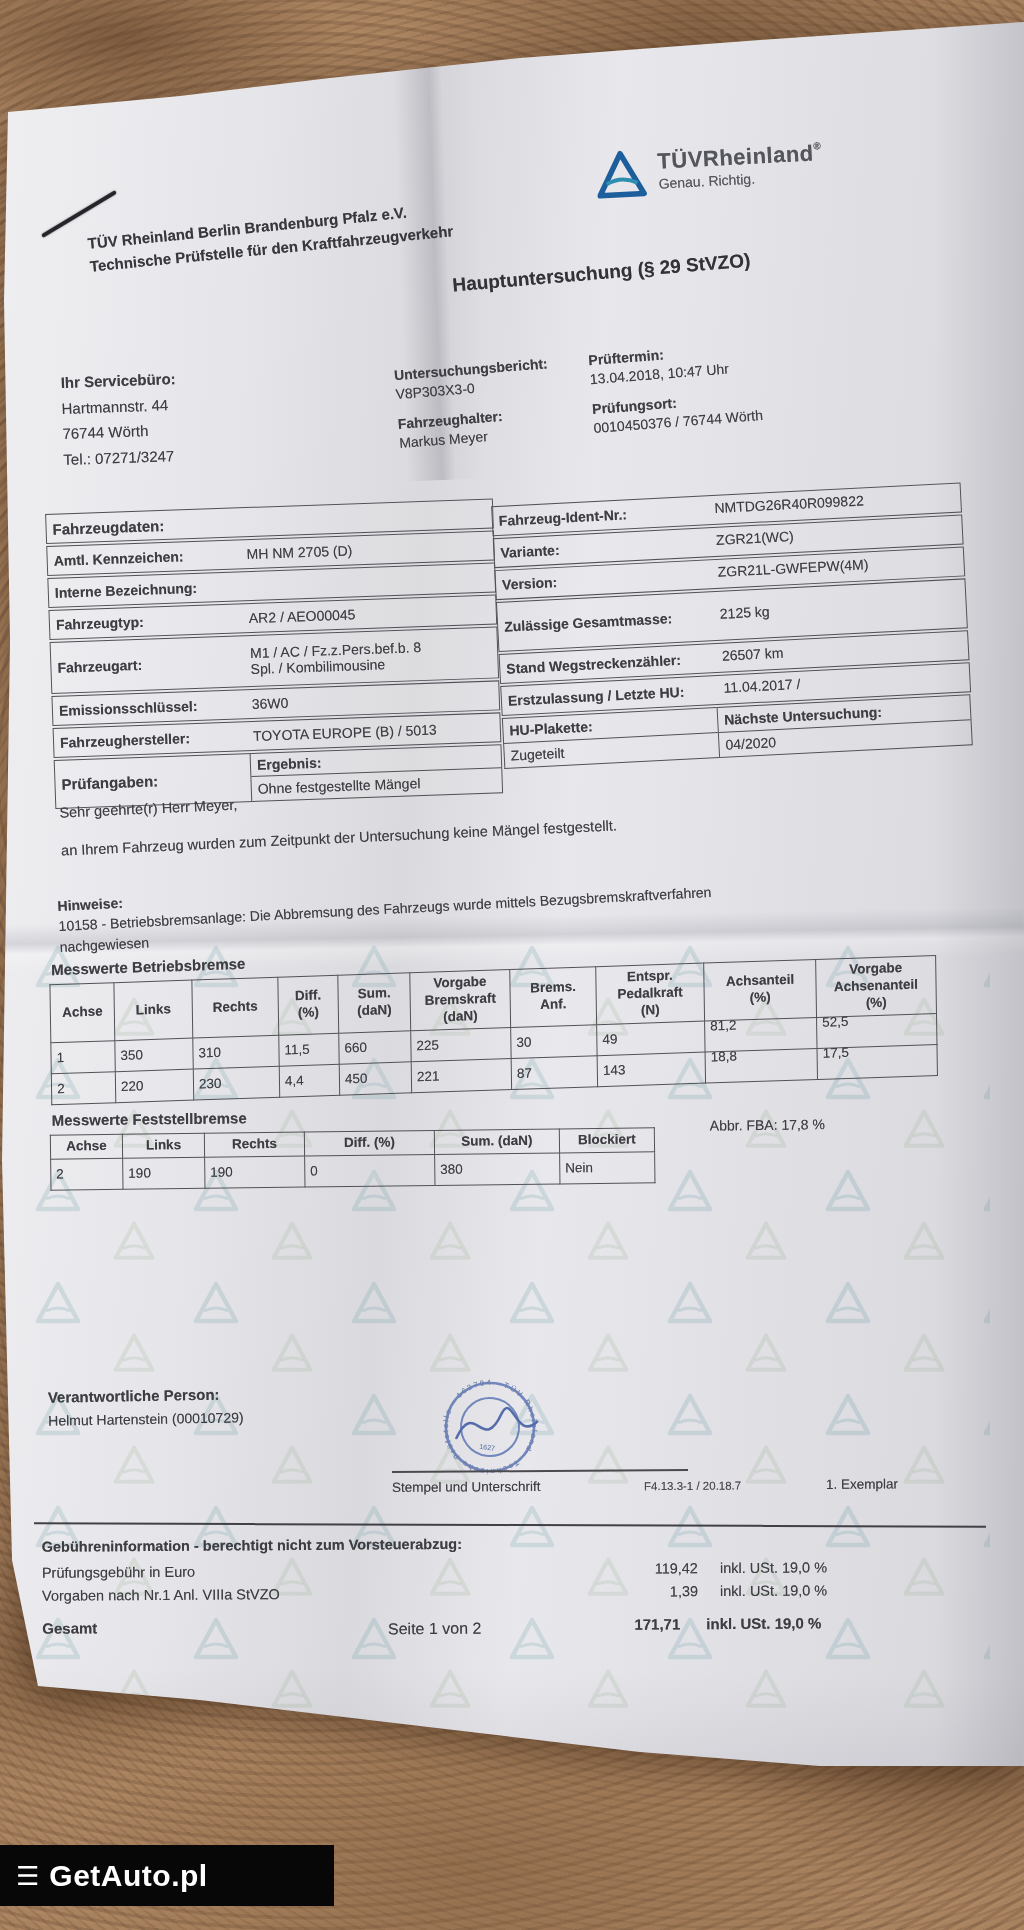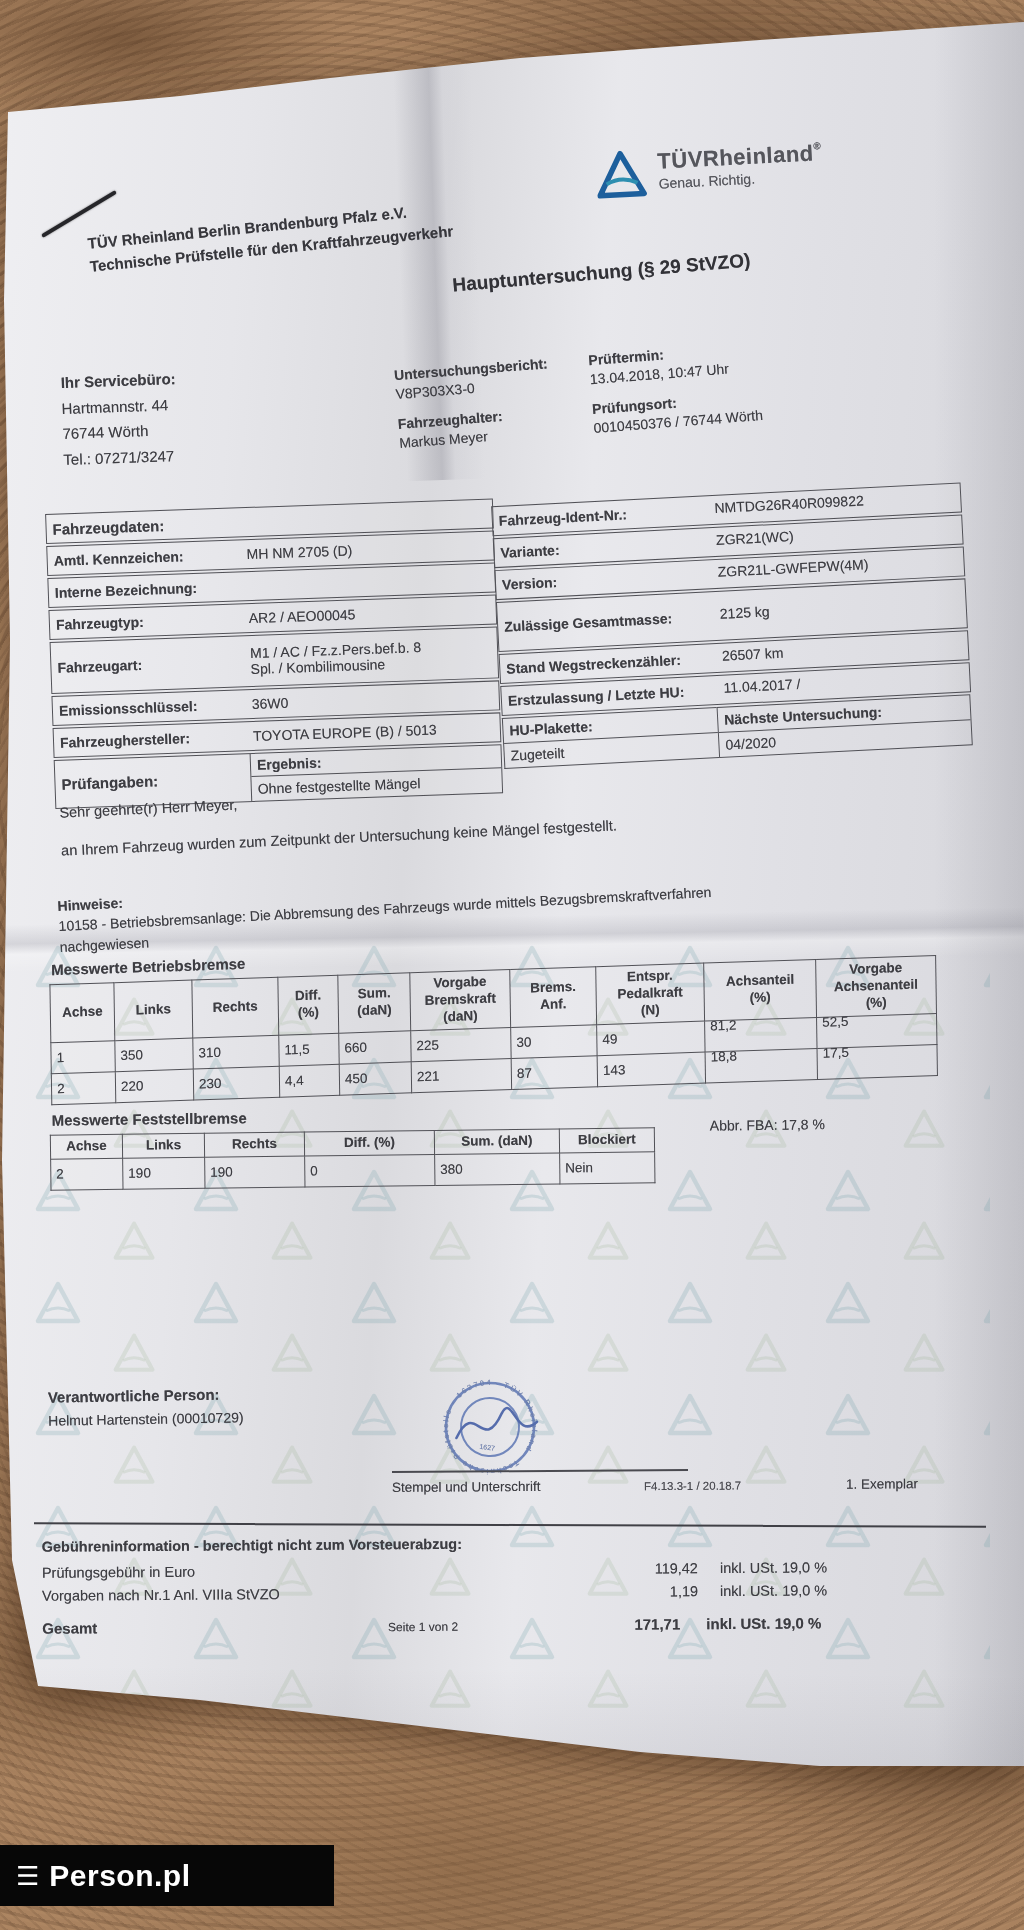--- a/index.html
+++ b/index.html
@@ -99,31 +99,31 @@
   .wm{position:absolute;left:28px;top:938px;color:#6aa0a8;pointer-events:none;opacity:.55;}
 
   .person{position:absolute;left:48px;top:1384px;transform:rotate(-1deg);font-size:14px;line-height:1.6;}
   .person .b{font-weight:bold;font-size:15px;}
 
   .stamp{position:absolute;left:420px;top:1372px;transform:rotate(7deg);opacity:.85;}
   .sig-line{position:absolute;left:392px;top:1470px;width:296px;height:2px;background:#4a4a50;transform:rotate(-.4deg);}
   .sig-row{position:absolute;left:392px;top:1478px;width:560px;display:flex;align-items:baseline;transform:rotate(-.4deg);}
   .sig-cap{font-size:13.5px;width:252px;}
   .sig-ref{font-size:11.5px;width:150px;color:#4a4a50;}
-  .sig-copy{font-size:13.5px;margin-left:52px;}
+  .sig-copy{font-size:13.5px;margin-left:32px;}
 
   .fee-divider{position:absolute;left:34px;top:1524px;width:952px;height:2.4px;background:#404046;transform:rotate(.2deg);}
   .fees{position:absolute;left:42px;top:1536px;width:808px;transform:rotate(-.4deg);font-size:14.5px;}
   .fees .title{font-weight:bold;margin-bottom:10px;}
   .fee-grid{display:grid;grid-template-columns:1fr 96px 152px;row-gap:7px;align-items:baseline;}
   .fee-amt{text-align:right;}
   .fee-tax{padding-left:22px;}
   .fee-total{font-weight:bold;font-size:15px;margin-top:16px;display:grid;grid-template-columns:1fr 96px 170px;align-items:baseline;}
   .fee-total .fee-tax{padding-left:26px;}
-  .page-no{position:absolute;left:388px;top:1620px;font-size:12px;transform:rotate(-.5deg);}
+  .page-no{position:absolute;left:388px;top:1620px;font-size:16px;transform:rotate(-.5deg);}
 
   .margin-note{position:absolute;left:-3px;top:575px;font-size:11px;color:#63636b;
     writing-mode:vertical-rl;transform:rotate(180deg);letter-spacing:2px;opacity:.75;}
 
   .brandbar{position:absolute;left:0;top:1845px;width:334px;height:61px;background:#070707;
     display:flex;align-items:center;gap:10px;padding-left:16px;box-sizing:border-box;z-index:40;}
   .brandbar .menu{color:#fff;font-size:26px;line-height:1;}
   .brandbar .name{color:#fff;font-size:30px;font-weight:bold;letter-spacing:.5px;}
 </style>
 </head>
@@ -405,32 +405,32 @@
   </div>
 
   <div class="fee-divider"></div>
   <div class="fees">
     <div class="title">Gebühreninformation - berechtigt nicht zum Vorsteuerabzug:</div>
     <div class="fee-grid">
       <div>Prüfungsgebühr in Euro</div>
       <div class="fee-amt">119,42</div>
       <div class="fee-tax">inkl. USt. 19,0 %</div>
       <div>Vorgaben nach Nr.1 Anl. VIIIa StVZO</div>
-      <div class="fee-amt">1,19</div>
+      <div class="fee-amt">1,39</div>
       <div class="fee-tax">inkl. USt. 19,0 %</div>
     </div>
     <div class="fee-total">
       <div>Gesamt</div>
       <div class="fee-amt">171,71</div>
       <div class="fee-tax">inkl. USt. 19,0 %</div>
     </div>
   </div>
   <div class="page-no">Seite 1 von 2</div>
 
   <div class="margin-note">4721960</div>
 
 </div>
 </div>
 
 <div class="brandbar">
   <span class="menu">☰</span>
-  <span class="name">Person.pl</span>
+  <span class="name">GetAuto.pl</span>
 </div>
 
 </body></html>

